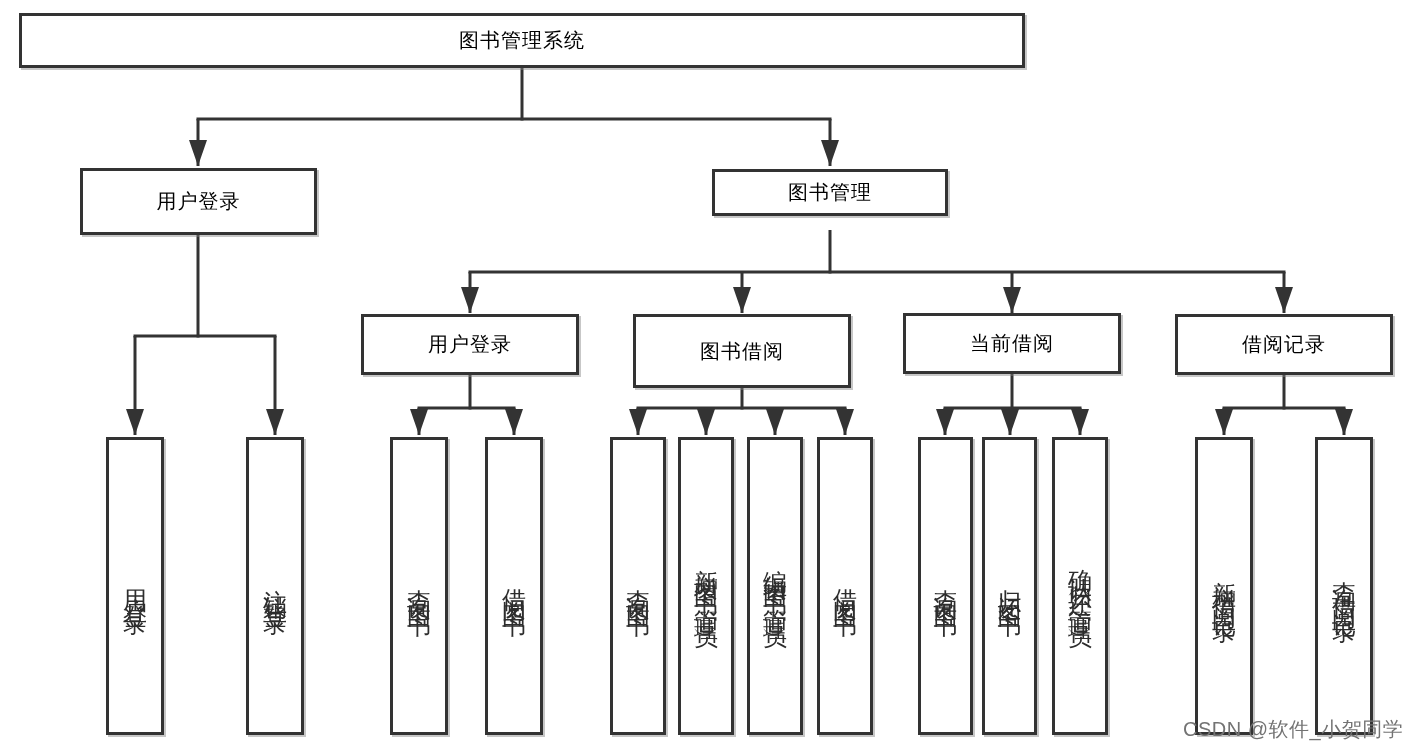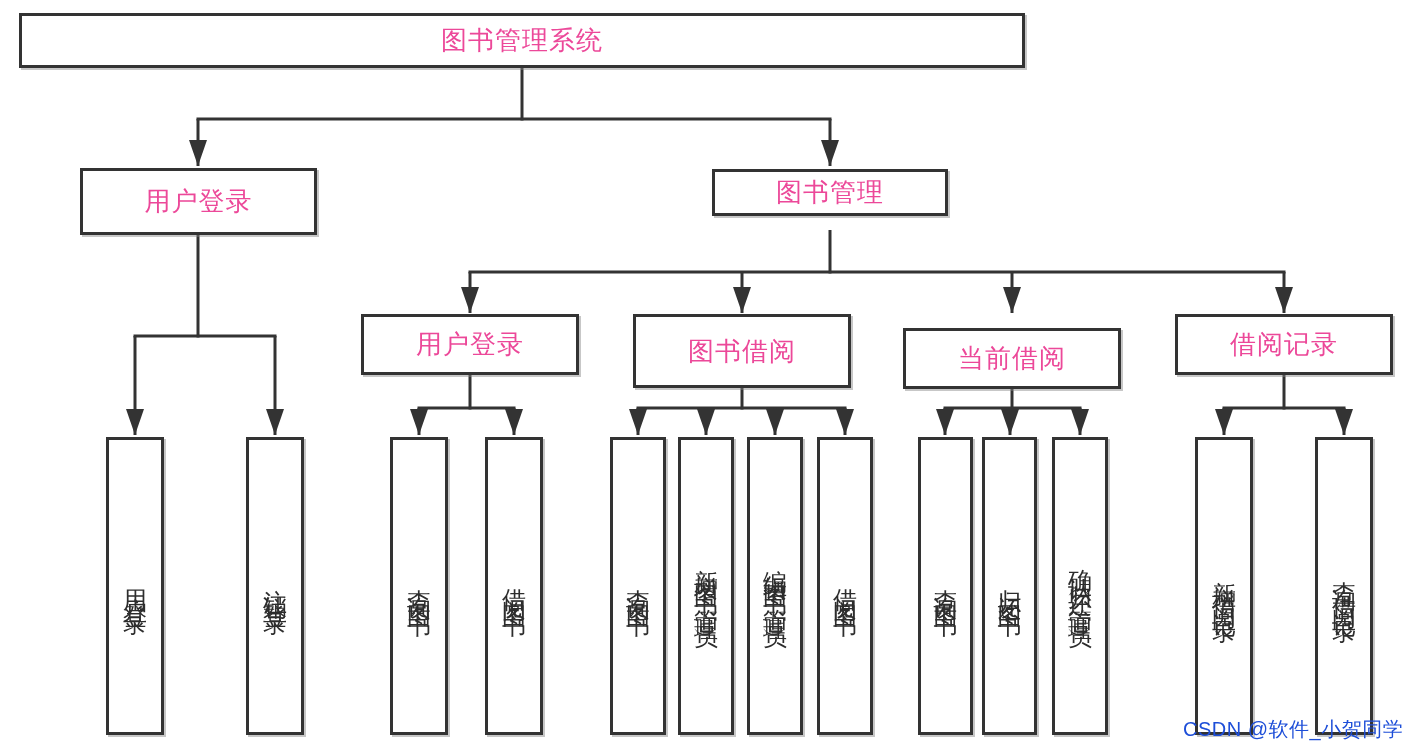--- a/index.html
+++ b/index.html
@@ -22,39 +22,39 @@
     box-sizing: border-box;
     background: #ffffff;
     border: 3px solid #333333;
     box-shadow: 2px 2px 0 rgba(130,130,130,0.45);
     display: flex;
     align-items: center;
     justify-content: center;
     z-index: 2;
   }
   .hbox span {
-    font-size: 26px;
-    color: #ec4899;
+    font-size: 20px;
+    color: #000000;
     letter-spacing: 1px;
     white-space: nowrap;
   }
   .vbox span {
     writing-mode: vertical-rl;
     text-orientation: mixed;
     font-size: 24px;
     letter-spacing: 8px;
     color: #2d2d2d;
     line-height: 1;
   }
   #watermark {
     position: absolute;
     left: 1183px;
     top: 716px;
     font-size: 20px;
-    color: #1d4ed8;
+    color: #737373;
     z-index: 3;
     white-space: nowrap;
     letter-spacing: 0.5px;
   }
 </style>
 </head>
 <body>
 
 <div id="canvas">
 
@@ -118,21 +118,21 @@
   <div class="box hbox" style="left:712px;top:169px;width:236px;height:47px">
     <span>图书管理</span>
   </div>
 
   <div class="box hbox" style="left:361px;top:314px;width:218px;height:61px">
     <span>用户登录</span>
   </div>
   <div class="box hbox" style="left:633px;top:314px;width:218px;height:74px">
     <span>图书借阅</span>
   </div>
-  <div class="box hbox" style="left:903px;top:328px;width:218px;height:61px">
+  <div class="box hbox" style="left:903px;top:313px;width:218px;height:61px">
     <span>当前借阅</span>
   </div>
   <div class="box hbox" style="left:1175px;top:314px;width:218px;height:61px">
     <span>借阅记录</span>
   </div>
 
   <div class="box vbox" style="left:106px;top:437px;width:58px;height:298px">
     <span>用户登录</span>
   </div>
   <div class="box vbox" style="left:246px;top:437px;width:58px;height:298px">

